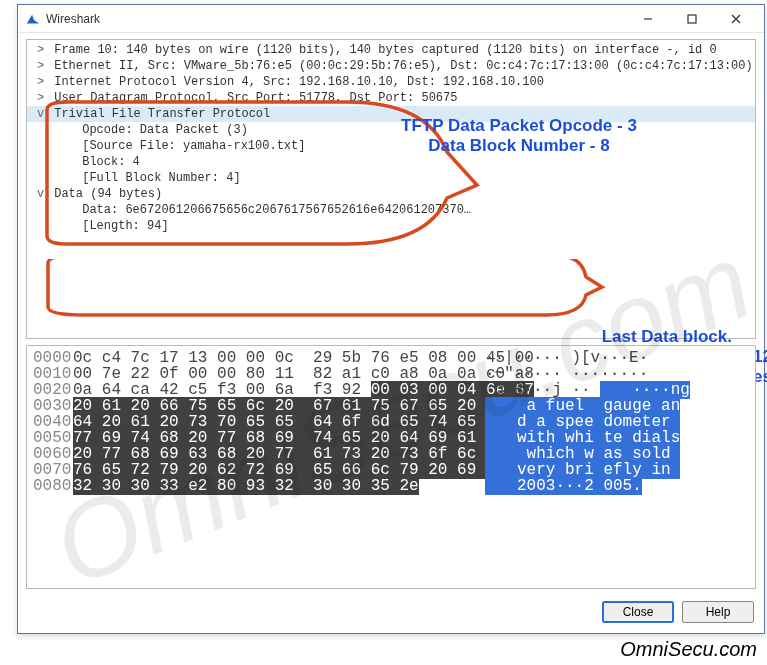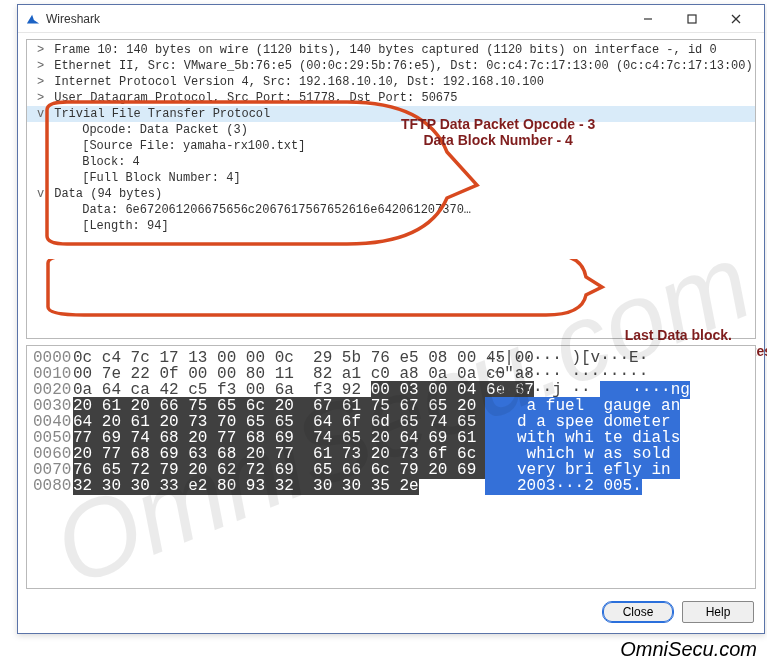--- a/index.html
+++ b/index.html
@@ -88,29 +88,29 @@
     display:flex; gap:8px;
   }
   .btnbar button {
     width:72px; height:22px;
     border:1px solid #888;
     background:#efefef;
     border-radius:2px;
     font-size:12px;
     cursor:pointer;
   }
-  .btnbar button.primary { border-color:#2a6fdb; box-shadow: 0 0 0 1px #2a6fdb inset; border-radius: 10px; }
+  .btnbar button.primary { border-color:#2a6fdb; box-shadow: 0 0 0 1px #2a6fdb inset; }
 
   
   .annot {
     position:absolute;
-    color:#7f1d1d;
+    color:#1d4ed8;
     font-weight:700;
     font-family:"Segoe UI", sans-serif;
-    font-size:14px;
+    font-size:17px;
     text-align:left;
     pointer-events:none;
   }
   .svg-overlay { position:absolute; left:0; top:0; pointer-events:none; }
 
   .watermark {
     position:absolute;
     left: 60px; top: 490px;
     transform: rotate(-22deg);
     transform-origin: left center;
@@ -170,21 +170,21 @@
         <path d="M 20 70 Q 20 62 40 62 L 320 62
                  Q 400 62 420 112
                  L 450 145 L 420 158
                  Q 400 204 320 204 L 40 204 Q 20 204 20 196 Z" fill="none" stroke="#d8491f" stroke-width="3.5"></path>
 
         <path d="M 420 165 Q 520 165 540 190 L 560 210 L 540 222 Q 500 232 400 232" fill="none" stroke="#d8491f" stroke-width="3.5" style="display:none"></path>
       </svg>
 
       <div class="annot" style="left:374px; top:76px;">
         <div>TFTP Data Packet Opcode - 3</div>
-        <div style="text-align:center">Data Block Number - 4</div>
+        <div style="text-align:center">Data Block Number - 8</div>
       </div>
     </div>
 
     <div style="position:relative; height:0;">
       <svg class="svg-overlay" style="top:-80px" width="730" height="120">
         <path d="M 22 4 Q 22 -4 58 -4 L 528 -4
                  Q 556 -4 560 18 L 576 28 L 560 36
                  Q 556 56 520 56 L 58 56 Q 22 56 22 48 Z" fill="none" stroke="#d8491f" stroke-width="3.5"></path>
       </svg>
       <div class="annot" style="left:436px; top:-12px; width:310px; text-align:right;">

